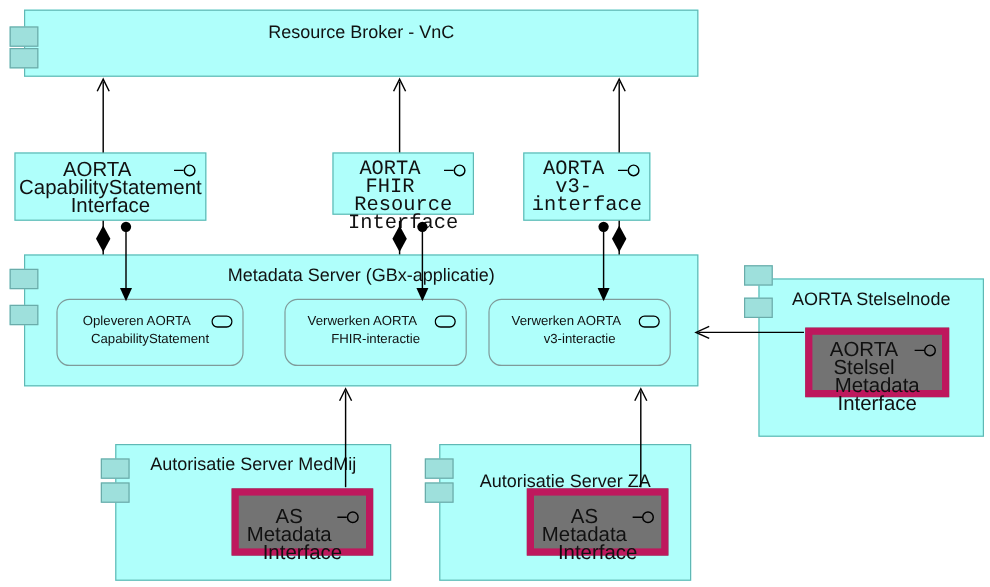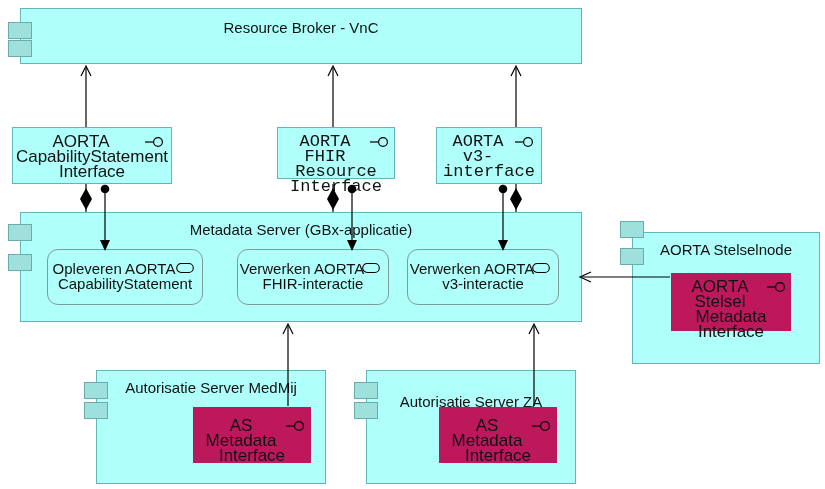--- a/index.html
+++ b/index.html
@@ -45,22 +45,22 @@
   }
 
   
   .iface {
     position: absolute;
     background: #AFFFFB;
     border: 1px solid #5FB8B5;
     box-sizing: border-box;
   }
   .iface.nested {
-    background: #be185d;
-    border: 1px solid #be185d;
+    background: #737373;
+    border: 6px solid #be185d;
   }
   .iface-text {
     position: absolute;
     left: 0; right: 0;
     text-align: center;
     font-size: 17px;
     line-height: 15px;
     color: #111111;
   }
   .iface-text .l1 { padding-right: 22px; display: block; }
@@ -70,21 +70,21 @@
     position: absolute;
     background: #AFFFFB;
     border: 1px solid #7F9B9A;
     border-radius: 11px;
     box-sizing: border-box;
   }
   .func-text {
     position: absolute;
     left: 0; right: 0;
     text-align: center;
-    font-size: 15px;
+    font-size: 11px;
     line-height: 15px;
     color: #111111;
   }
   .func-text .l1 { padding-right: 22px; display: block; }
 
   
   .icon-lollipop { position: absolute; }
   .icon-oval { position: absolute; }
 </style>
 </head>

